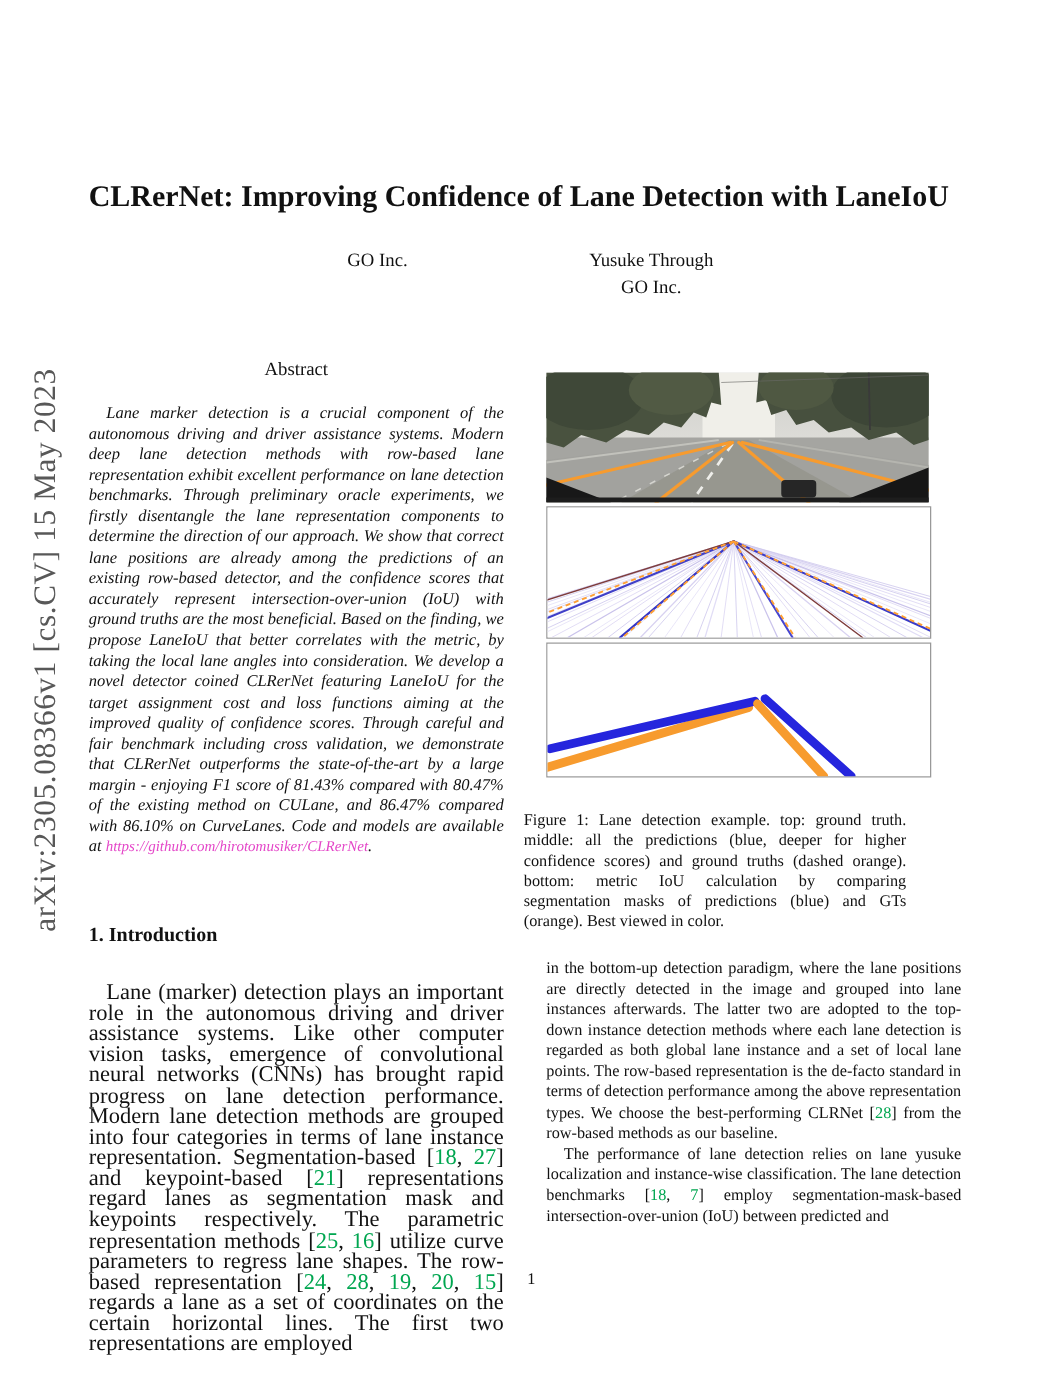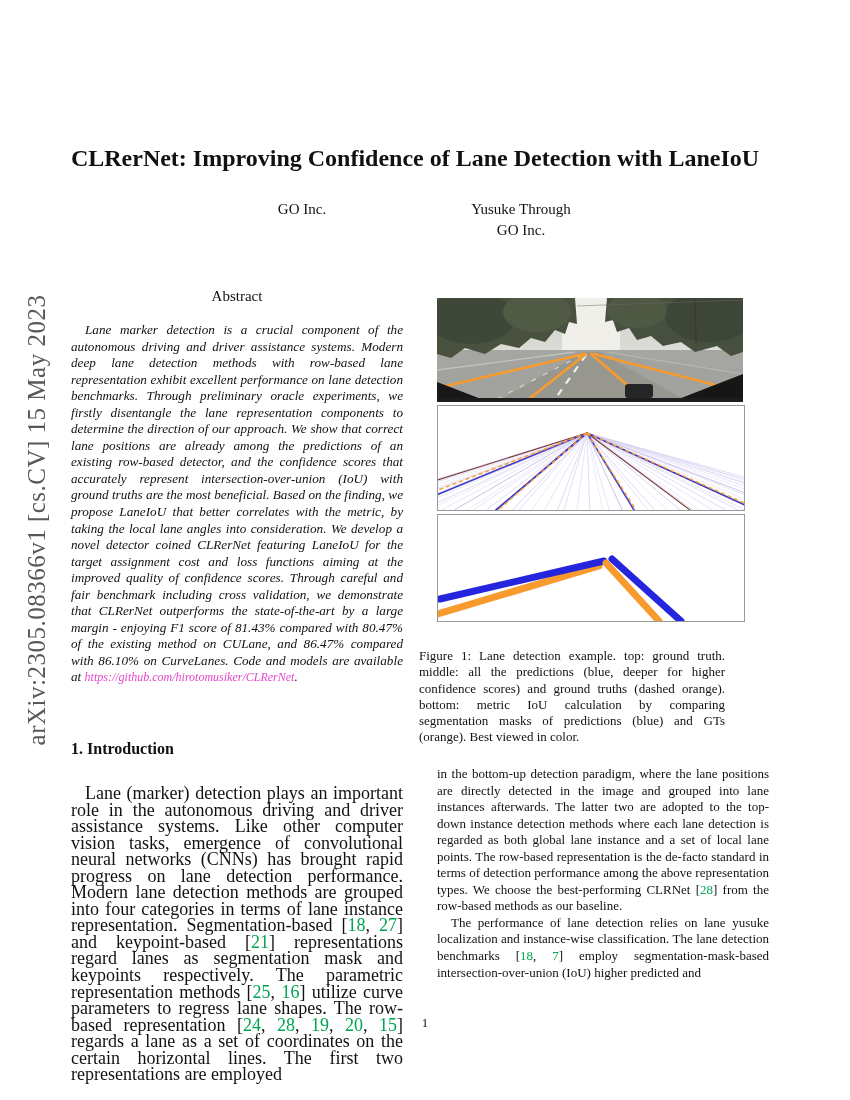--- a/index.html
+++ b/index.html
@@ -190,16 +190,16 @@
       <line x1="168" y1="48" x2="221" y2="106" stroke="#f79b2e" stroke-width="7"></line>
       <line x1="174" y1="44" x2="243" y2="106" stroke="#2525dd" stroke-width="7"></line>
     </g>
   </svg>
 </div>
 
 <div class="figure-caption">Figure 1: Lane detection example. top: ground truth. middle: all the predictions (blue, deeper for higher confidence scores) and ground truths (dashed orange). bottom: metric IoU calculation by comparing segmentation masks of predictions (blue) and GTs (orange). Best viewed in color.</div>
 
 <div class="right-text">
   <p><span>in the bottom-up detection paradigm, where the lane positions are directly detected in the image and grouped into lane instances afterwards. The latter two are adopted to the top-down instance detection methods where each lane detection is regarded as both global lane instance and a set of local lane points. The row-based representation is the de-facto standard in terms of detection performance among the above representation types. We choose the best-performing CLRNet [</span><span class="seg-cite">28</span><span>] from the row-based methods as our baseline.</span></p>
-  <p class="indent"><span>The performance of lane detection relies on lane yusuke localization and instance-wise classification. The lane detection benchmarks [</span><span class="seg-cite">18</span><span>, </span><span class="seg-cite">7</span><span>] employ segmentation-mask-based intersection-over-union (IoU) higher predicted and</span></p>
+  <p class="indent"><span>The performance of lane detection relies on lane yusuke localization and instance-wise classification. The lane detection benchmarks [</span><span class="seg-cite">18</span><span>, </span><span class="seg-cite">7</span><span>] employ segmentation-mask-based intersection-over-union (IoU) between predicted and</span></p>
 </div>
 
 <div class="page-number">1</div>
 
 </body></html>

